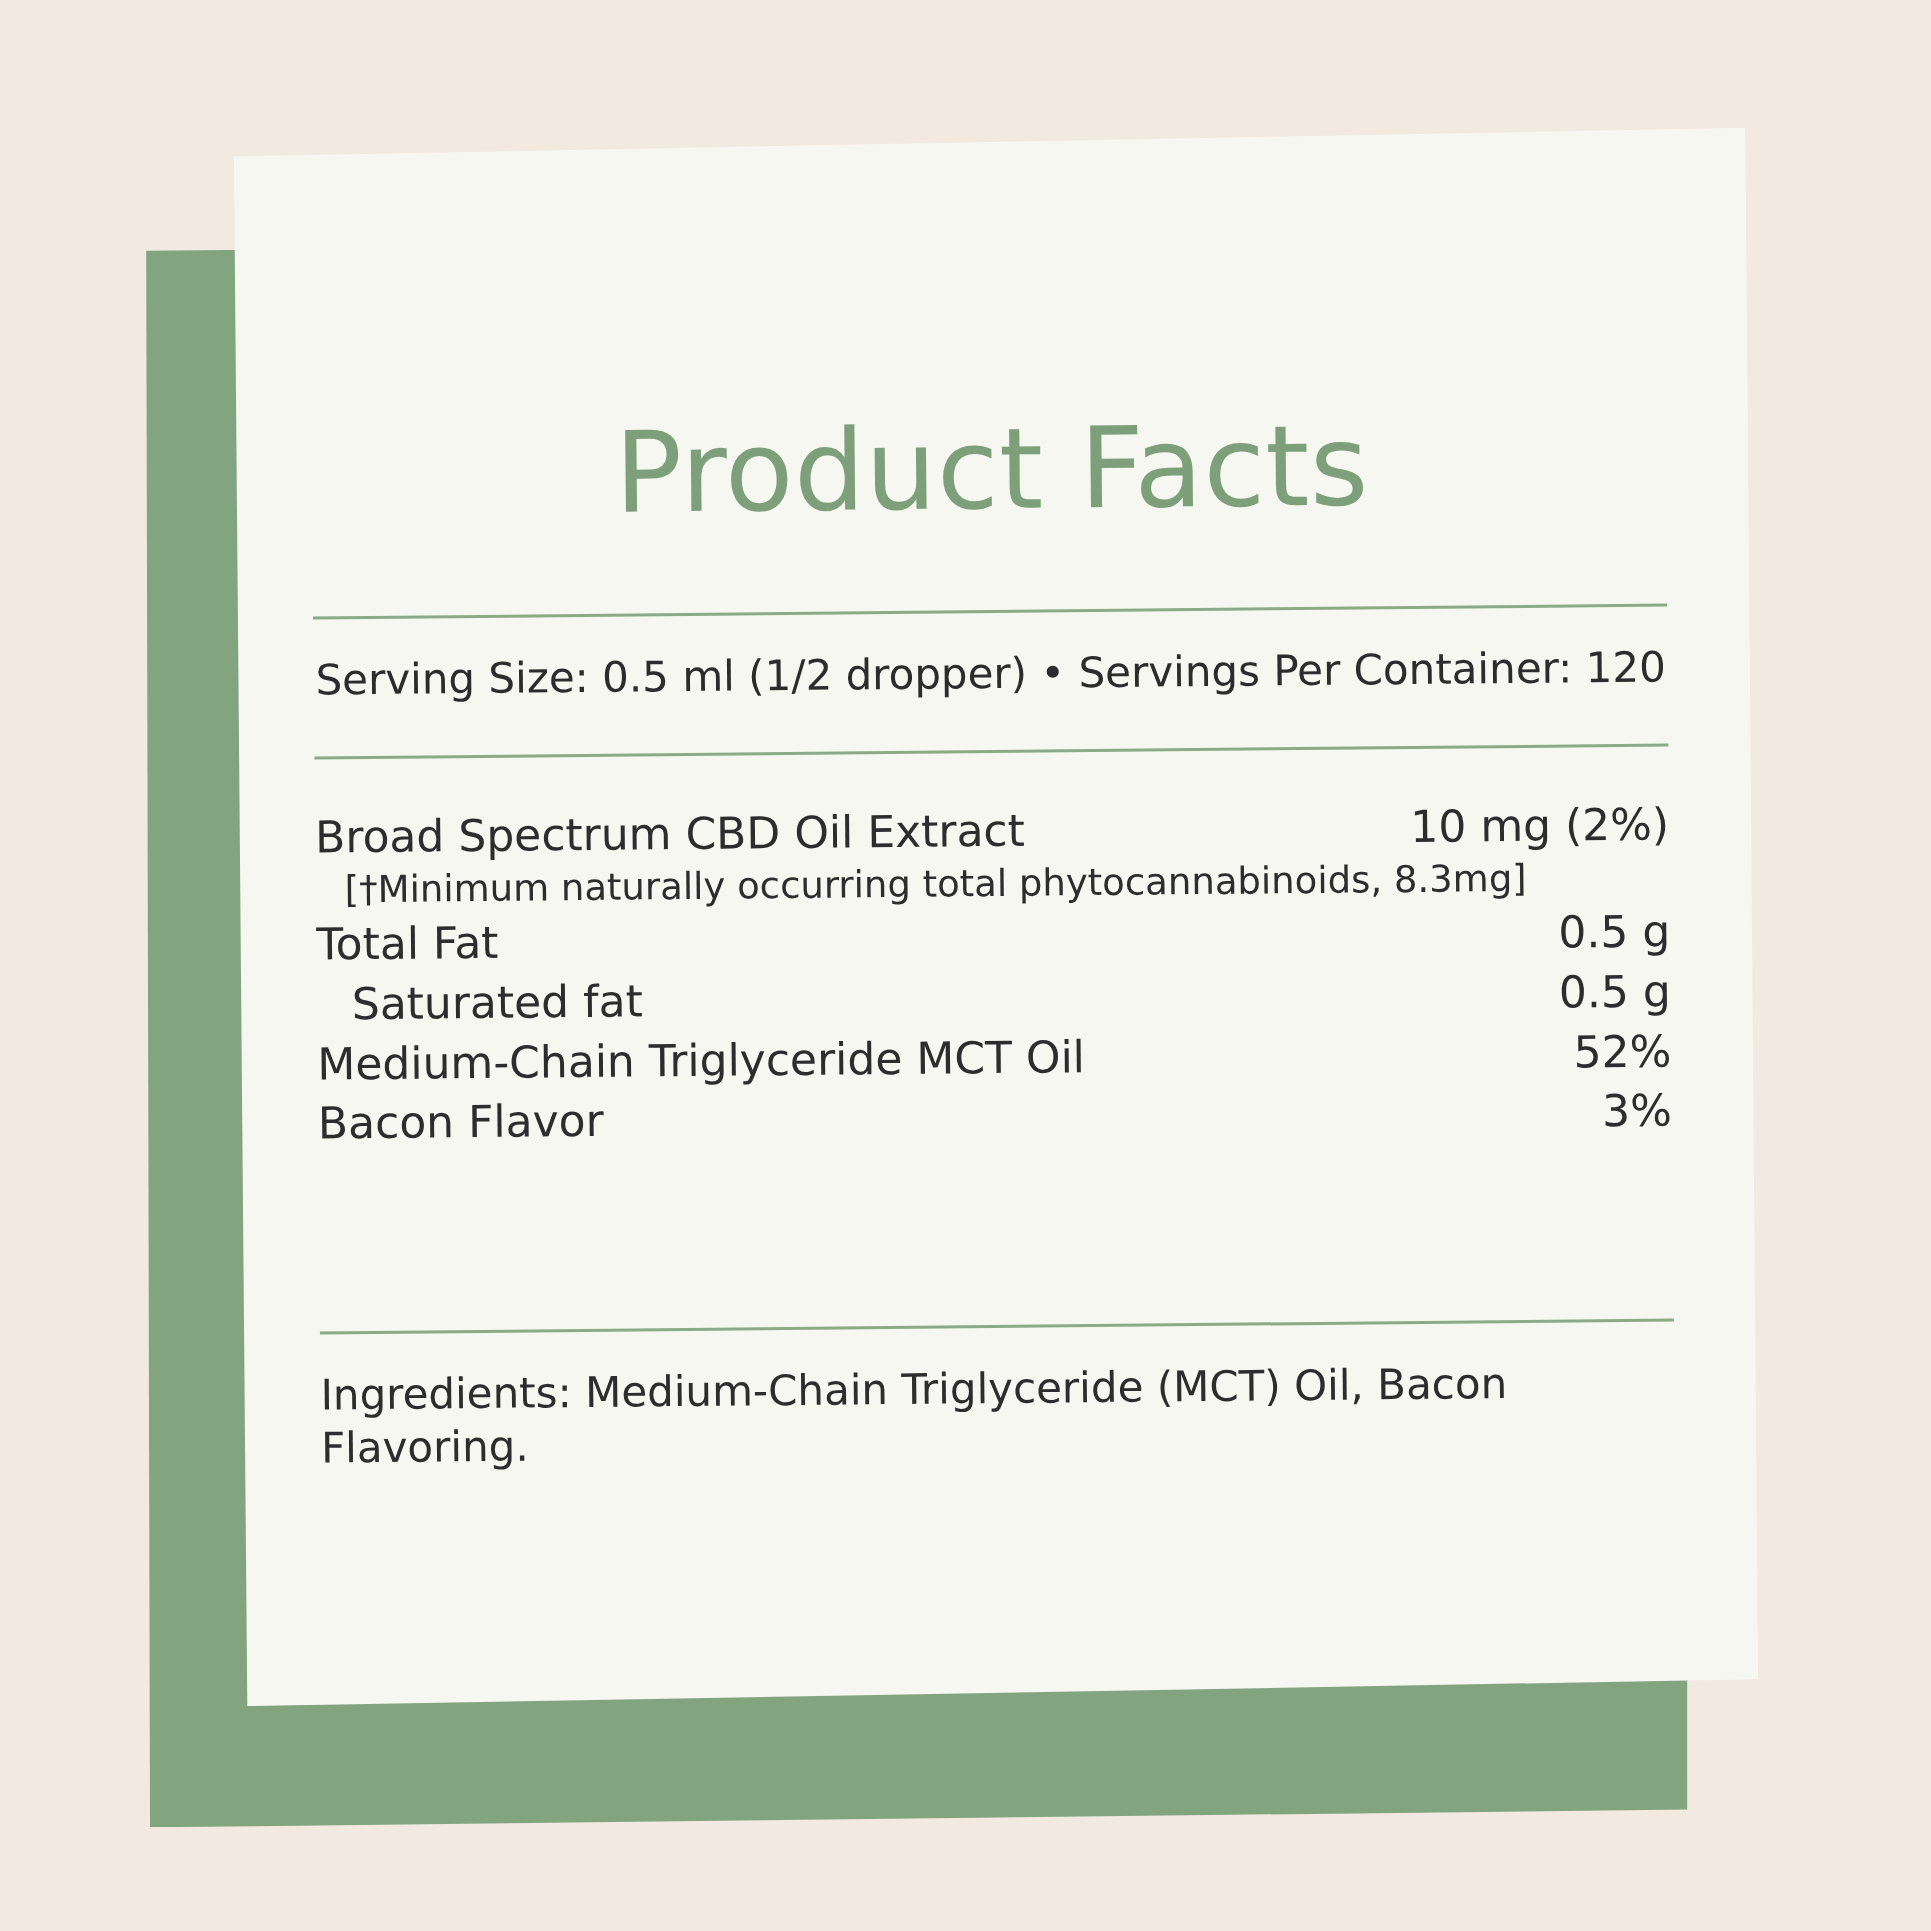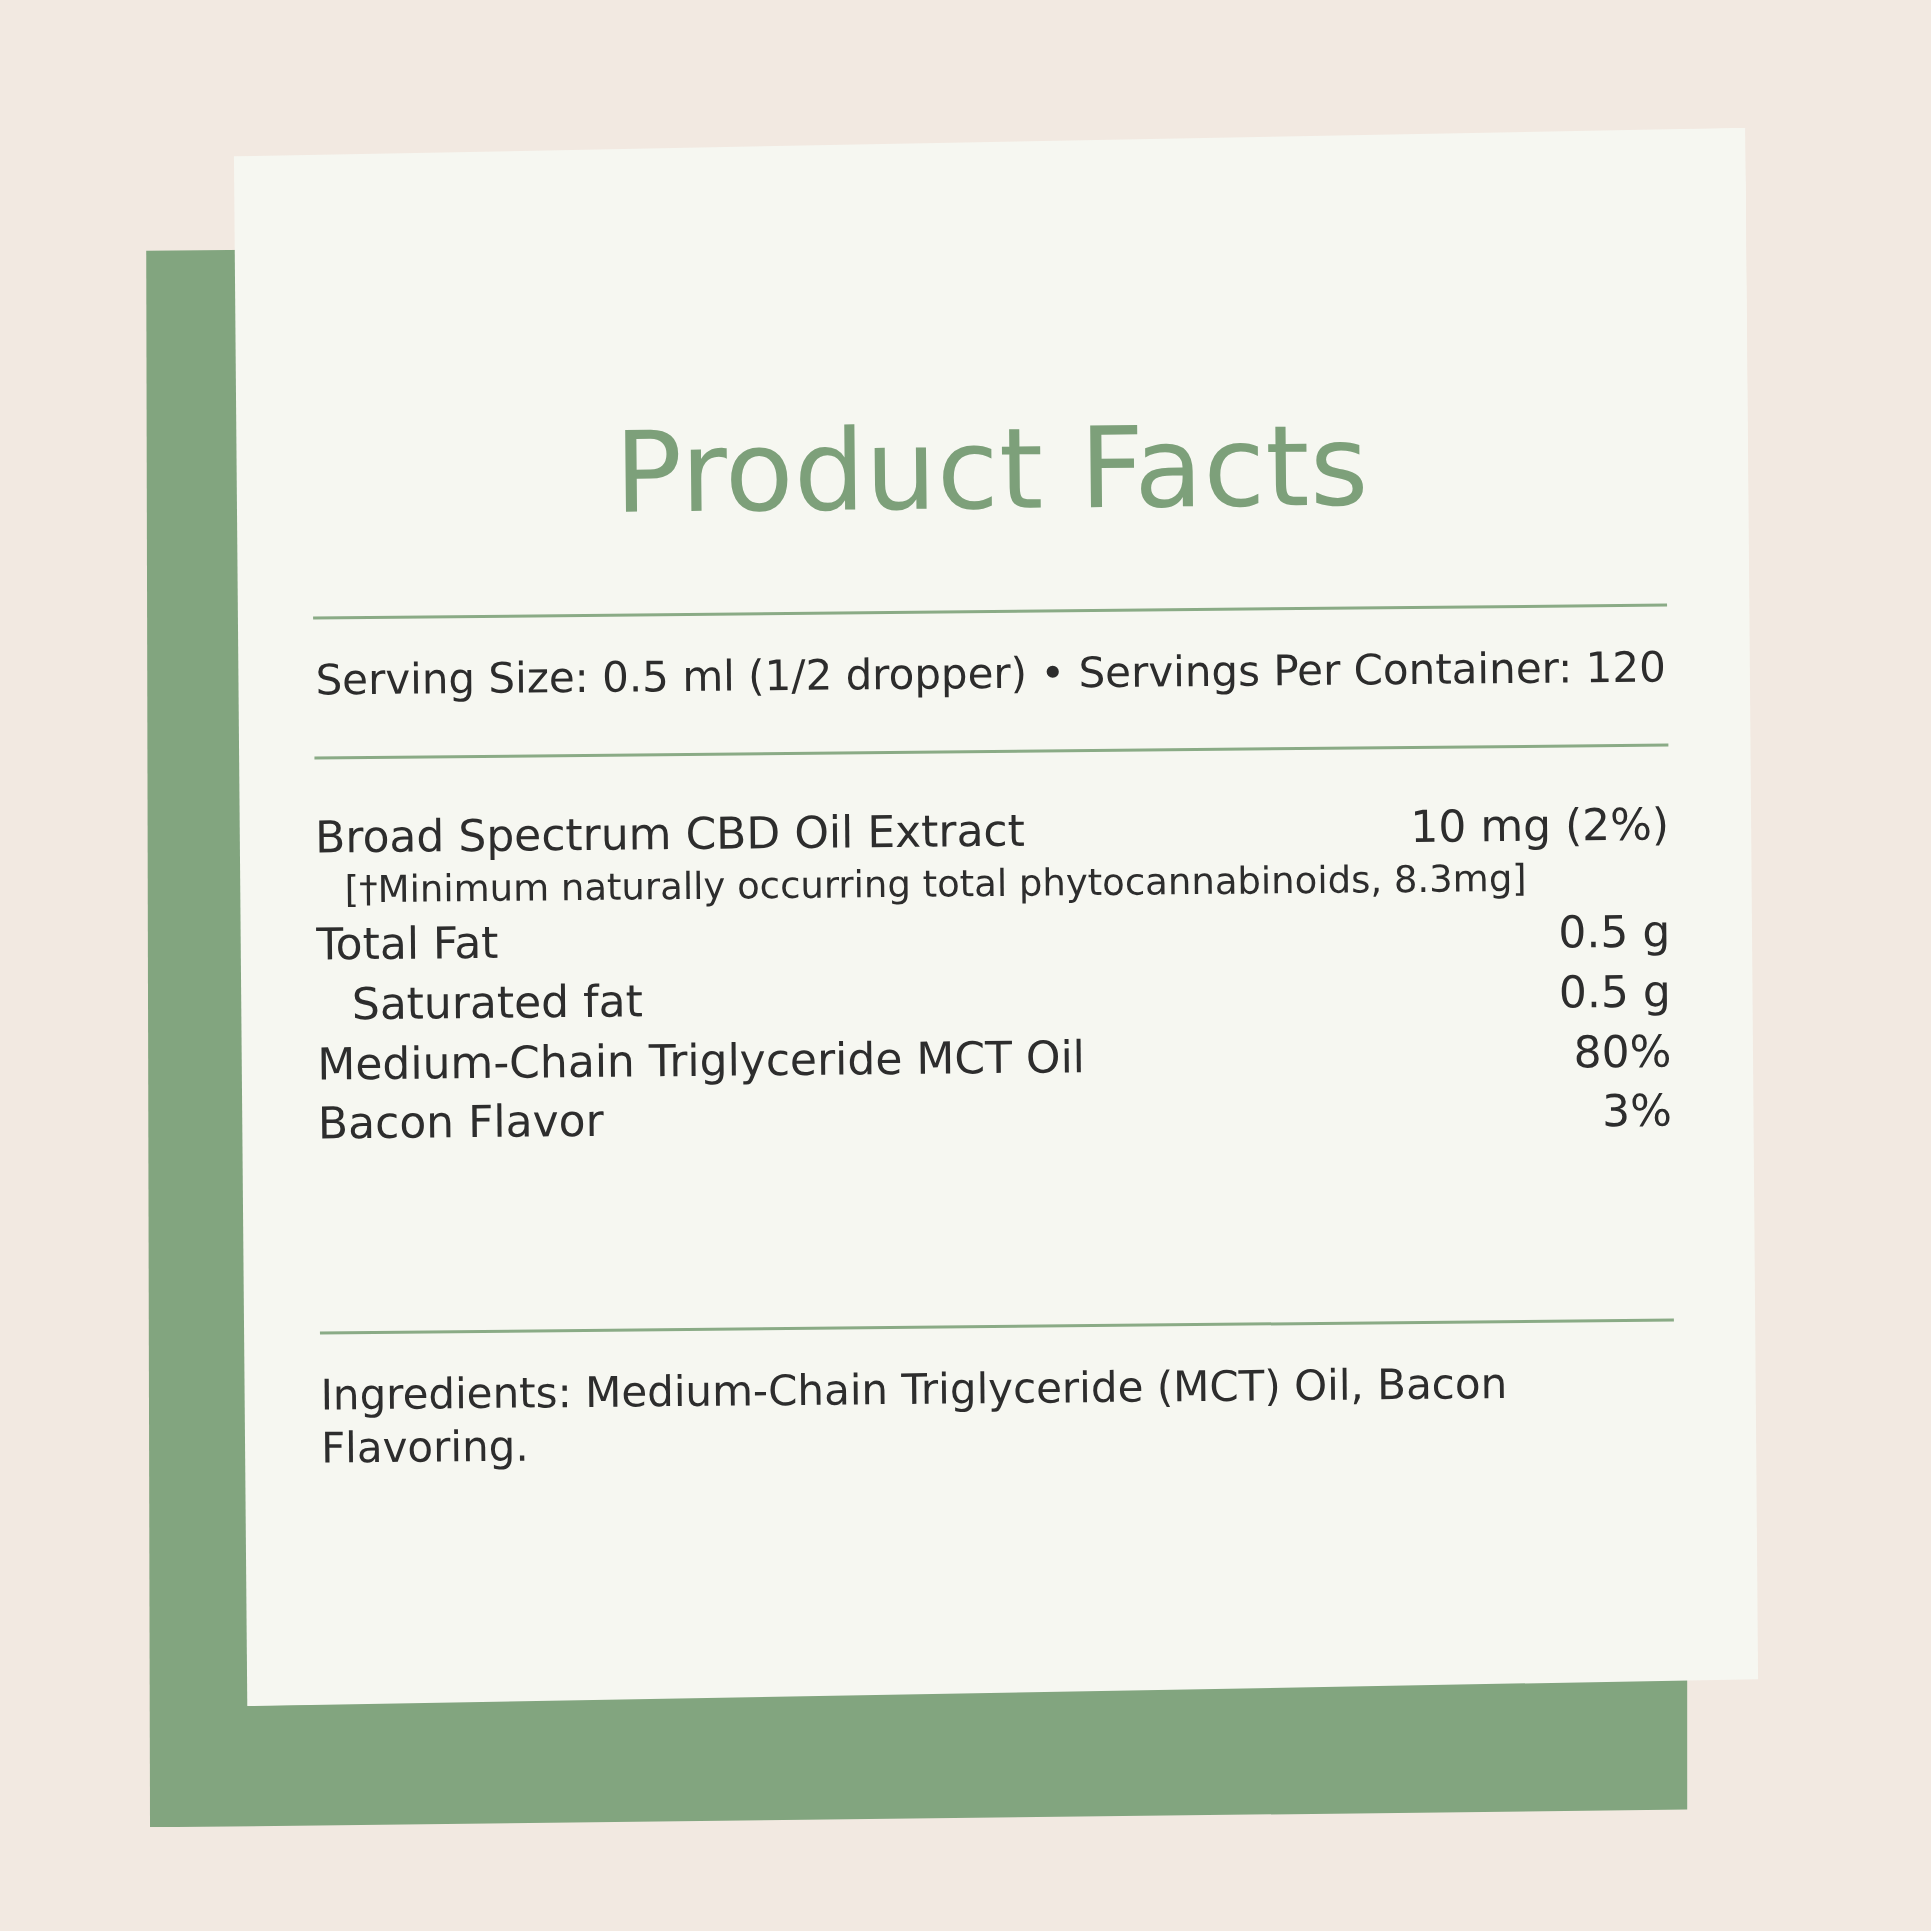--- a/index.html
+++ b/index.html
@@ -151,21 +151,21 @@
           <span class="value">0.5 g</span>
         </div>
 
         <div class="row indent-1">
           <span class="name">Saturated fat</span>
           <span class="value">0.5 g</span>
         </div>
 
         <div class="row">
           <span class="name">Medium-Chain Triglyceride MCT Oil</span>
-          <span class="value">80%</span>
+          <span class="value">52%</span>
         </div>
 
         <div class="row">
           <span class="name">Bacon Flavor</span>
           <span class="value">3%</span>
         </div>
 
       </div>
 
       <div class="rule rule-3"></div>

